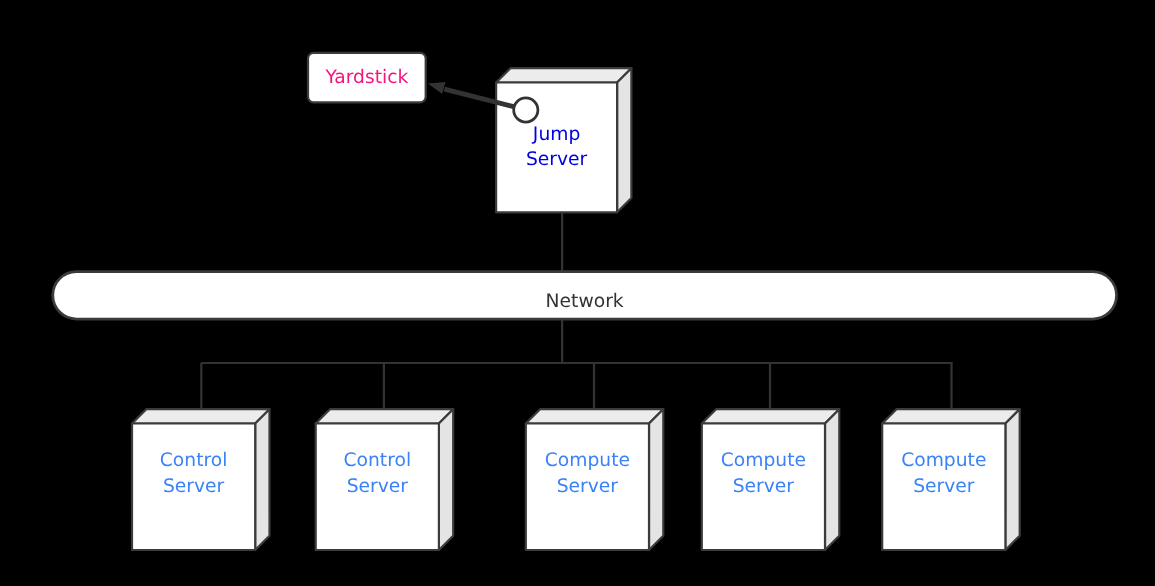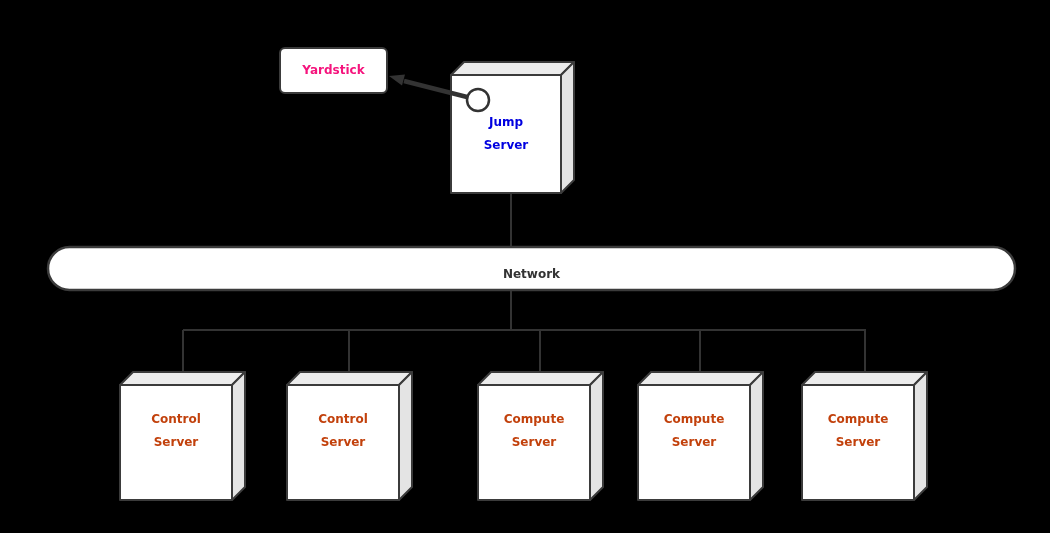--- a/index.html
+++ b/index.html
@@ -11,30 +11,29 @@
     font-family: "DejaVu Sans", "Liberation Sans", sans-serif;
     overflow: hidden;
   }
   .canvas svg { position: absolute; left: 0; top: 0; }
   .label {
     position: absolute;
     display: flex;
     align-items: center;
     justify-content: center;
     text-align: center;
-    font-size: 12px;
+    font-size: 17px;
     line-height: 23px;
     box-sizing: border-box;
     pointer-events: none;
-    font-weight: bold;
   }
   .label-yardstick { left: 280px; top: 48px;  width: 107px; height: 45px;  color: #f5147d; }
   .label-jump      { left: 451px; top: 75px;  width: 110px; height: 118px; color: #0000e0; padding: 12px 14px; }
   .label-network   { left: 48px;  top: 247px; width: 967px; height: 54px;  color: #333333; }
-  .label-server    { top: 385px;  width: 112px; height: 91px; color: #c2410c; padding: 12px 9px; }
+  .label-server    { top: 385px;  width: 112px; height: 91px; color: #3b82f6; padding: 12px 9px; }
   .label-server.s0 { left: 120px; }
   .label-server.s1 { left: 287px; }
   .label-server.s2 { left: 478px; }
   .label-server.s3 { left: 638px; }
   .label-server.s4 { left: 802px; }
 </style>
 </head>
 <body>
 
 <div class="canvas">

